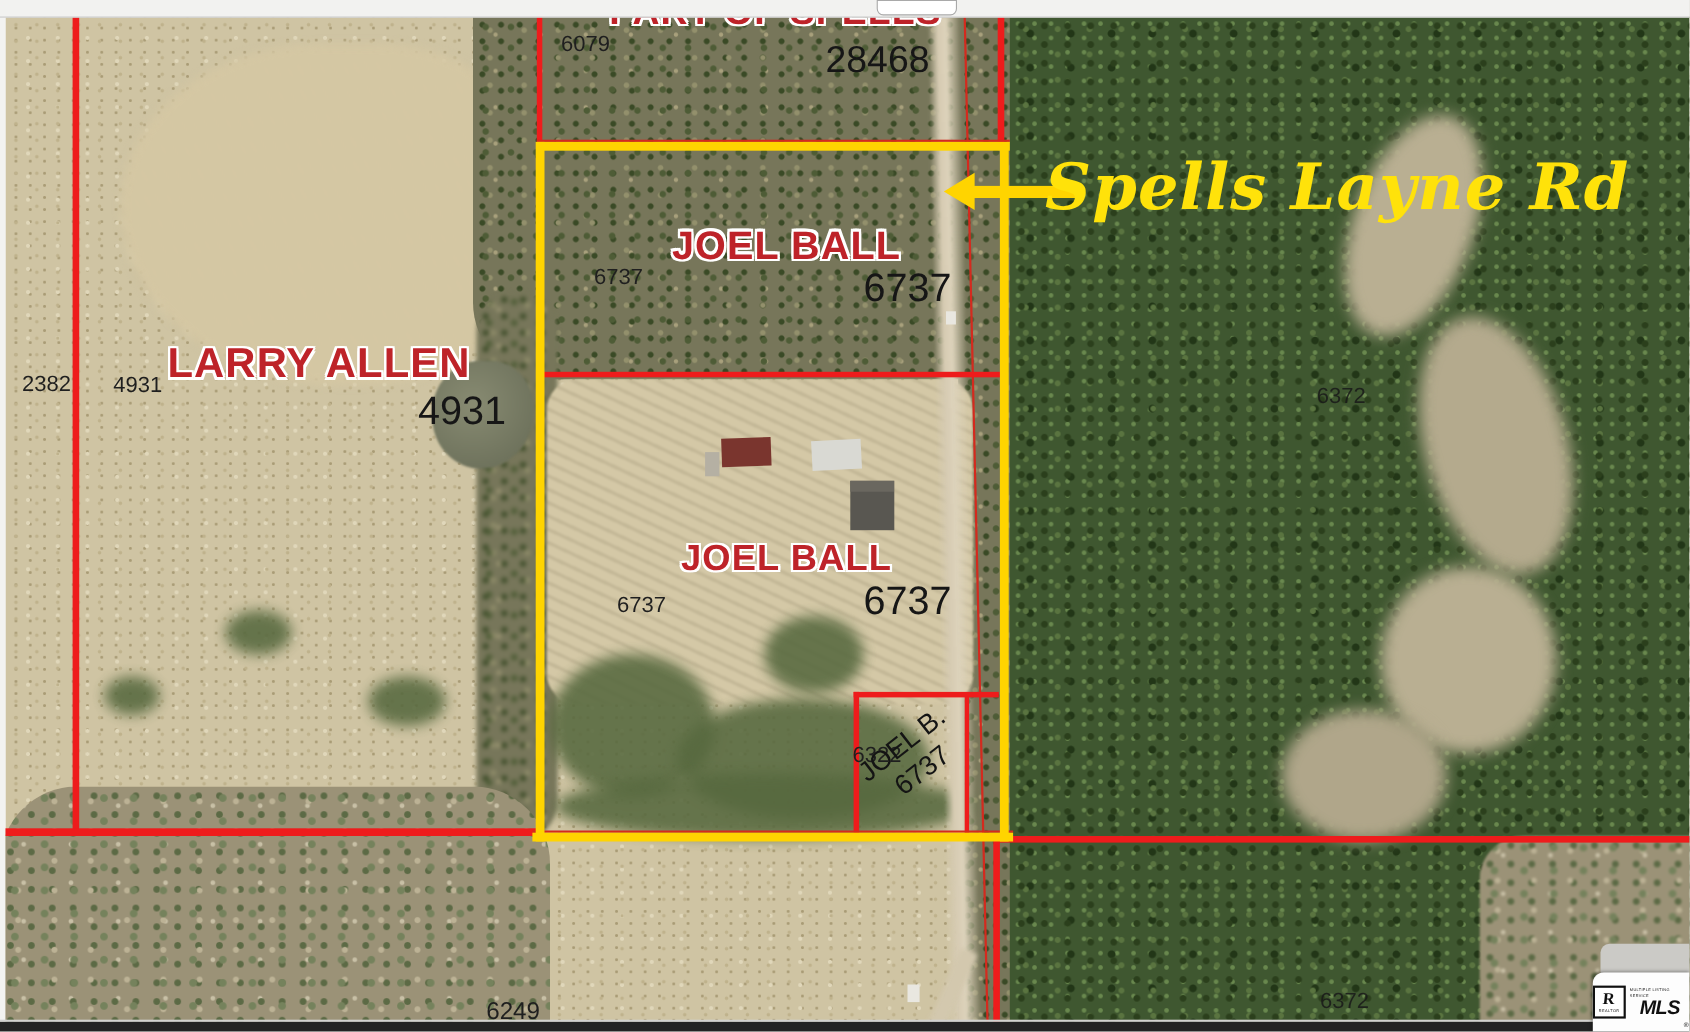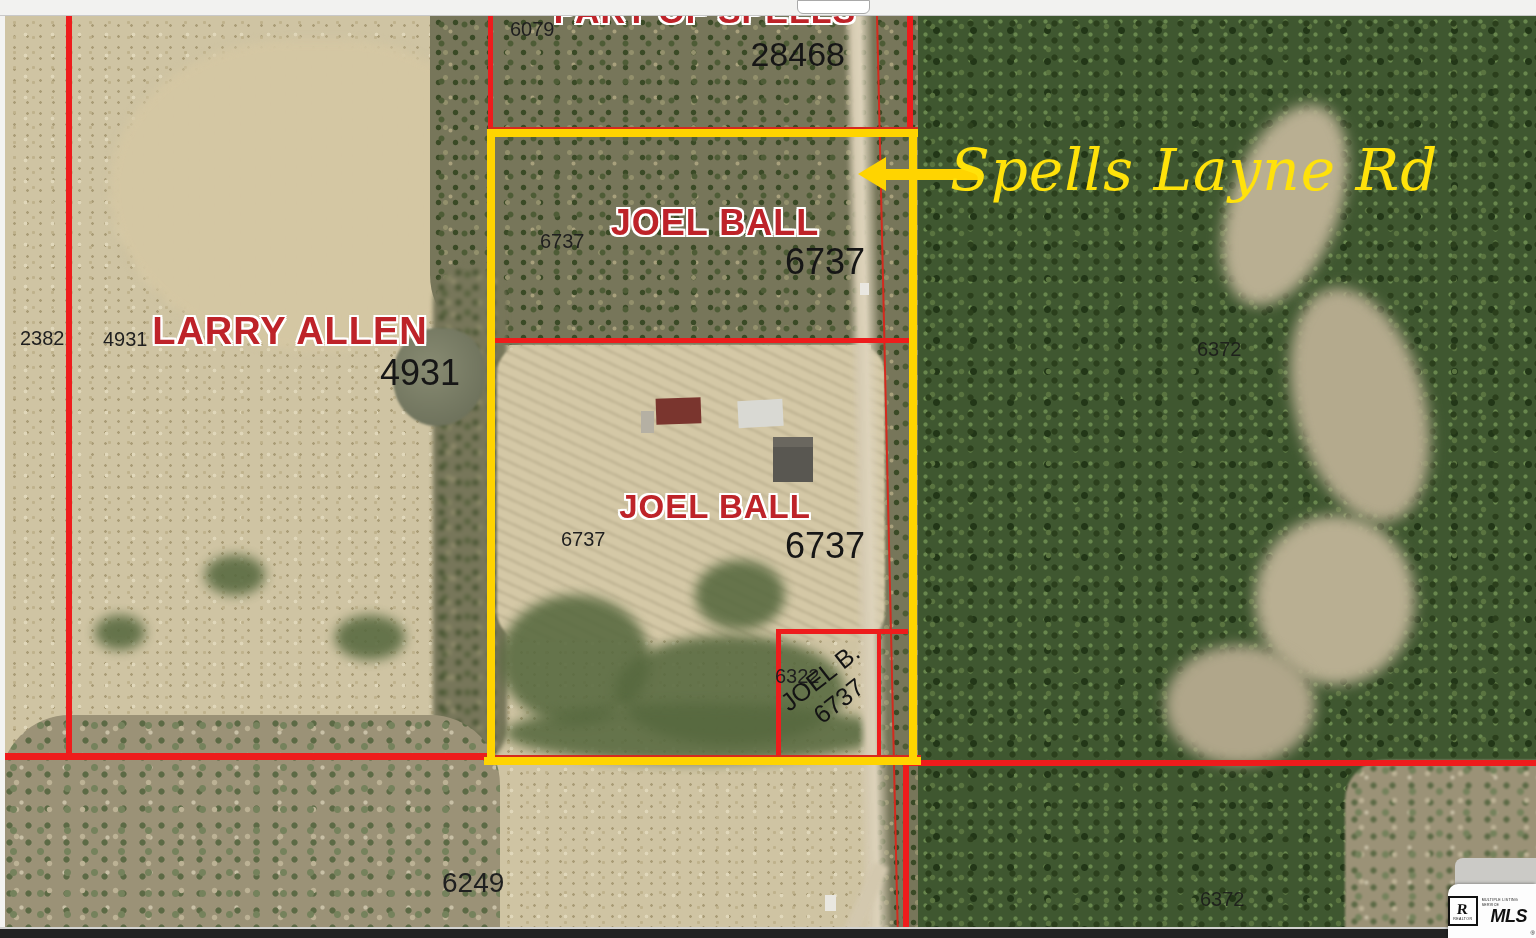--- a/index.html
+++ b/index.html
@@ -39,22 +39,22 @@
   .lred{position:absolute;background:#ee1c1c;}
   .lredthin{position:absolute;background:#d42a1e;}
   .lyellow{position:absolute;background:#ffd400;}
 
   
   .owner{position:absolute;font-weight:bold;font-size:36px;color:#be2329;letter-spacing:1px;
     text-align:center;white-space:nowrap;
     text-shadow:-2px -2px 0 #fff,2px -2px 0 #fff,-2px 2px 0 #fff,2px 2px 0 #fff,
                  0 -2px 0 #fff,0 2px 0 #fff,-2px 0 0 #fff,2px 0 0 #fff;}
   .num{position:absolute;font-size:34px;color:#161616;text-align:right;white-space:nowrap;}
-  .ref{position:absolute;font-size:20px;color:#1f1f1f;white-space:nowrap;}
-  .roadlabel{position:absolute;font-family:"DejaVu Serif",serif;font-style:italic;font-weight:normal;
+  .ref{position:absolute;font-size:20px;color:#1f1f1f;white-space:nowrap;margin-top:11px;}
+  .roadlabel{position:absolute;font-family:"DejaVu Serif",serif;font-style:italic;font-weight:bold;
     font-size:58px;color:#ffe20a;white-space:nowrap;letter-spacing:1px;}
 
   .bldg{position:absolute;}
 
   
   #topstrip{position:absolute;left:0;top:0;width:1536px;height:15px;background:#f2f2f0;
     border-bottom:1px solid #c9c9c9;z-index:40;}
   #mapbtn{position:absolute;left:797px;top:0;width:71px;height:12px;background:#ffffff;
     border:1px solid #a9a9a9;border-radius:0 0 6px 6px;z-index:41;}
   #greyline{position:absolute;left:0;top:927px;width:1536px;height:2px;background:#d2d2d0;z-index:38;}
@@ -184,21 +184,21 @@
     <div class="ref" style="left:556px;top:513px;">6737</div>
 
     <div class="ref" style="left:770px;top:650px;">6322</div>
     <div class="abs rot" style="left:765px;top:640px;width:140px;height:95px;text-align:center;">
       <div style="font-size:25px;color:#141414;line-height:30px;">JOEL B.</div>
       <div style="font-size:25px;color:#141414;line-height:30px;">6737</div>
     </div>
 
     <div class="ref" style="left:1192px;top:323px;color:rgba(25,25,25,.85);">6372</div>
     <div class="ref" style="left:1195px;top:873px;color:rgba(25,25,25,.85);">6372</div>
-    <div class="ref" style="left:437px;top:852px;font-size:28px;">6249</div>
+    <div class="ref" style="left:437px;top:880px;font-size:22px;">6249</div>
   </div>
 
   <div id="topstrip"></div>
   <div id="mapbtn"></div>
   <div id="greyline"></div>
   <div id="darkbar"></div>
 
   <div id="mlsnotch"></div>
   <div id="mlspanel">
     <div id="rbox">

